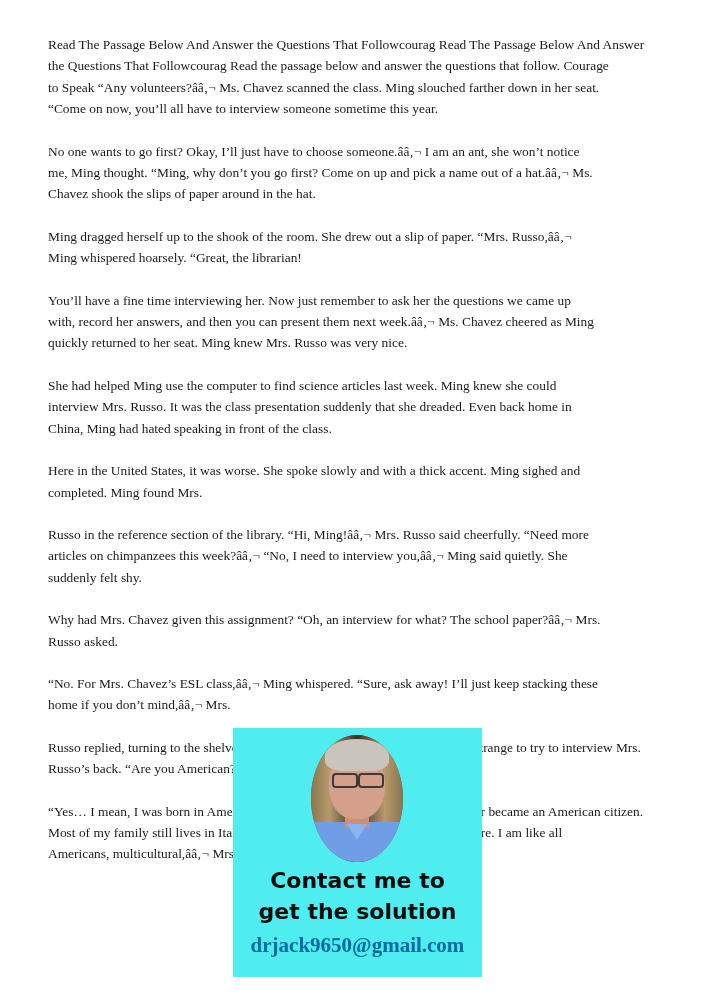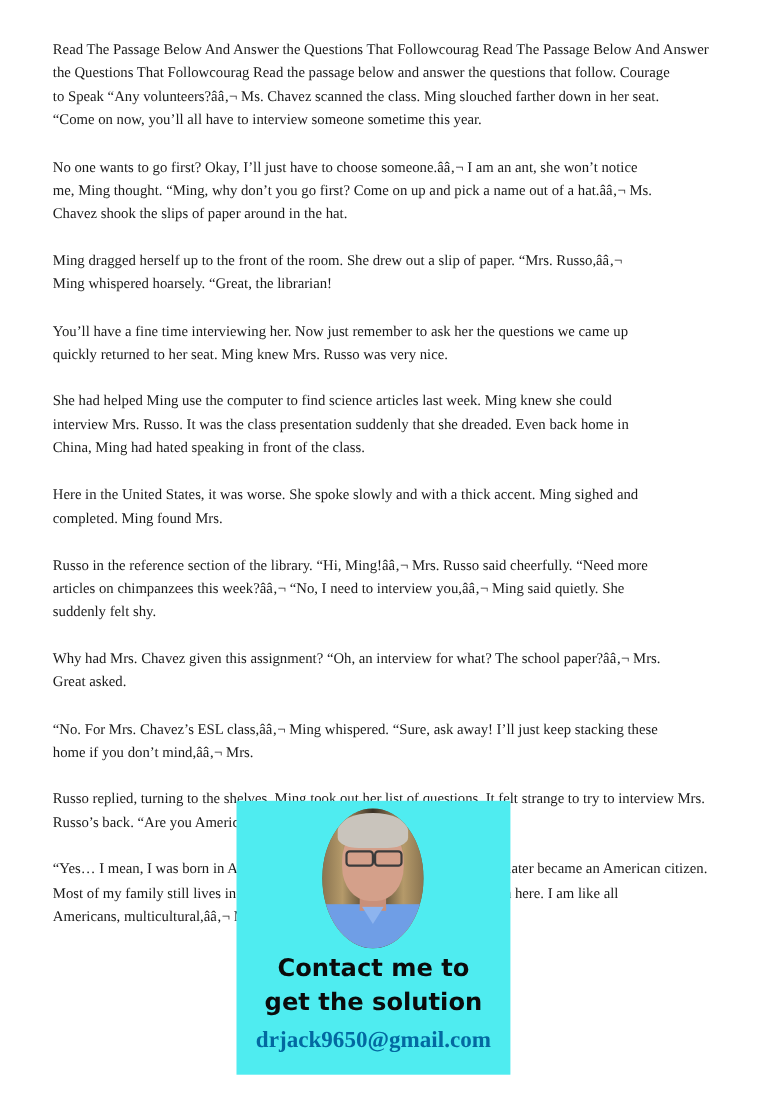--- a/index.html
+++ b/index.html
@@ -25,21 +25,21 @@
       margin: 0 0 21px 0;
       font-size: 13.4px;
       line-height: 21.4px;
     }
     .line {
       display: block;
       white-space: nowrap;
     }
     .ad {
       position: absolute;
-      left: 215px;
+      left: 233px;
       top: 728px;
       width: 249px;
       height: 249px;
       background: #4fecf0;
     }
     .ad-photo {
       position: absolute;
       left: 78px;
       top: 7px;
       width: 92px;
@@ -121,44 +121,45 @@
       <span class="line">the Questions That Followcourag Read the passage below and answer the questions that follow. Courage</span>
       <span class="line">to Speak “Any volunteers?ââ‚¬ Ms. Chavez scanned the class. Ming slouched farther down in her seat.</span>
       <span class="line">“Come on now, you’ll all have to interview someone sometime this year.</span>
     </p>
     <p class="para">
       <span class="line">No one wants to go first? Okay, I’ll just have to choose someone.ââ‚¬ I am an ant, she won’t notice</span>
       <span class="line">me, Ming thought. “Ming, why don’t you go first? Come on up and pick a name out of a hat.ââ‚¬ Ms.</span>
       <span class="line">Chavez shook the slips of paper around in the hat.</span>
     </p>
     <p class="para">
-      <span class="line">Ming dragged herself up to the front of the room. She drew out a slip of paper. “Mrs. Russo,ââ‚¬</span>
+      <span class="line">Ming dragged herself up to the shook of the room. She drew out a slip of paper. “Mrs. Russo,ââ‚¬</span>
       <span class="line">Ming whispered hoarsely. “Great, the librarian!</span>
     </p>
     <p class="para">
       <span class="line">You’ll have a fine time interviewing her. Now just remember to ask her the questions we came up</span>
+      <span class="line">with, record her answers, and then you can present them next week.ââ‚¬ Ms. Chavez cheered as Ming</span>
       <span class="line">quickly returned to her seat. Ming knew Mrs. Russo was very nice.</span>
     </p>
     <p class="para">
       <span class="line">She had helped Ming use the computer to find science articles last week. Ming knew she could</span>
       <span class="line">interview Mrs. Russo. It was the class presentation suddenly that she dreaded. Even back home in</span>
       <span class="line">China, Ming had hated speaking in front of the class.</span>
     </p>
     <p class="para">
       <span class="line">Here in the United States, it was worse. She spoke slowly and with a thick accent. Ming sighed and</span>
       <span class="line">completed. Ming found Mrs.</span>
     </p>
     <p class="para">
       <span class="line">Russo in the reference section of the library. “Hi, Ming!ââ‚¬ Mrs. Russo said cheerfully. “Need more</span>
       <span class="line">articles on chimpanzees this week?ââ‚¬ “No, I need to interview you,ââ‚¬ Ming said quietly. She</span>
       <span class="line">suddenly felt shy.</span>
     </p>
     <p class="para">
       <span class="line">Why had Mrs. Chavez given this assignment? “Oh, an interview for what? The school paper?ââ‚¬ Mrs.</span>
-      <span class="line">Great asked.</span>
+      <span class="line">Russo asked.</span>
     </p>
     <p class="para">
       <span class="line">“No. For Mrs. Chavez’s ESL class,ââ‚¬ Ming whispered. “Sure, ask away! I’ll just keep stacking these</span>
       <span class="line">home if you don’t mind,ââ‚¬ Mrs.</span>
     </p>
     <p class="para">
       <span class="line">Russo replied, turning to the shelves. Ming took out her list of questions. It felt strange to try to interview Mrs.</span>
       <span class="line">Russo’s back. “Are you American?</span>
     </p>
     <p class="para">

